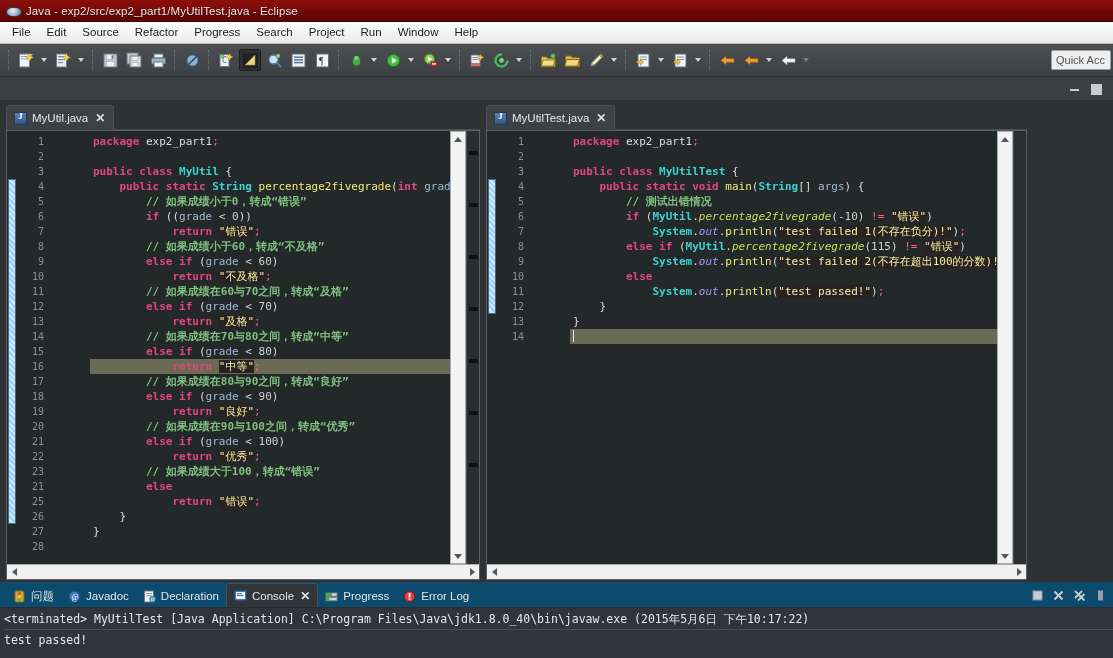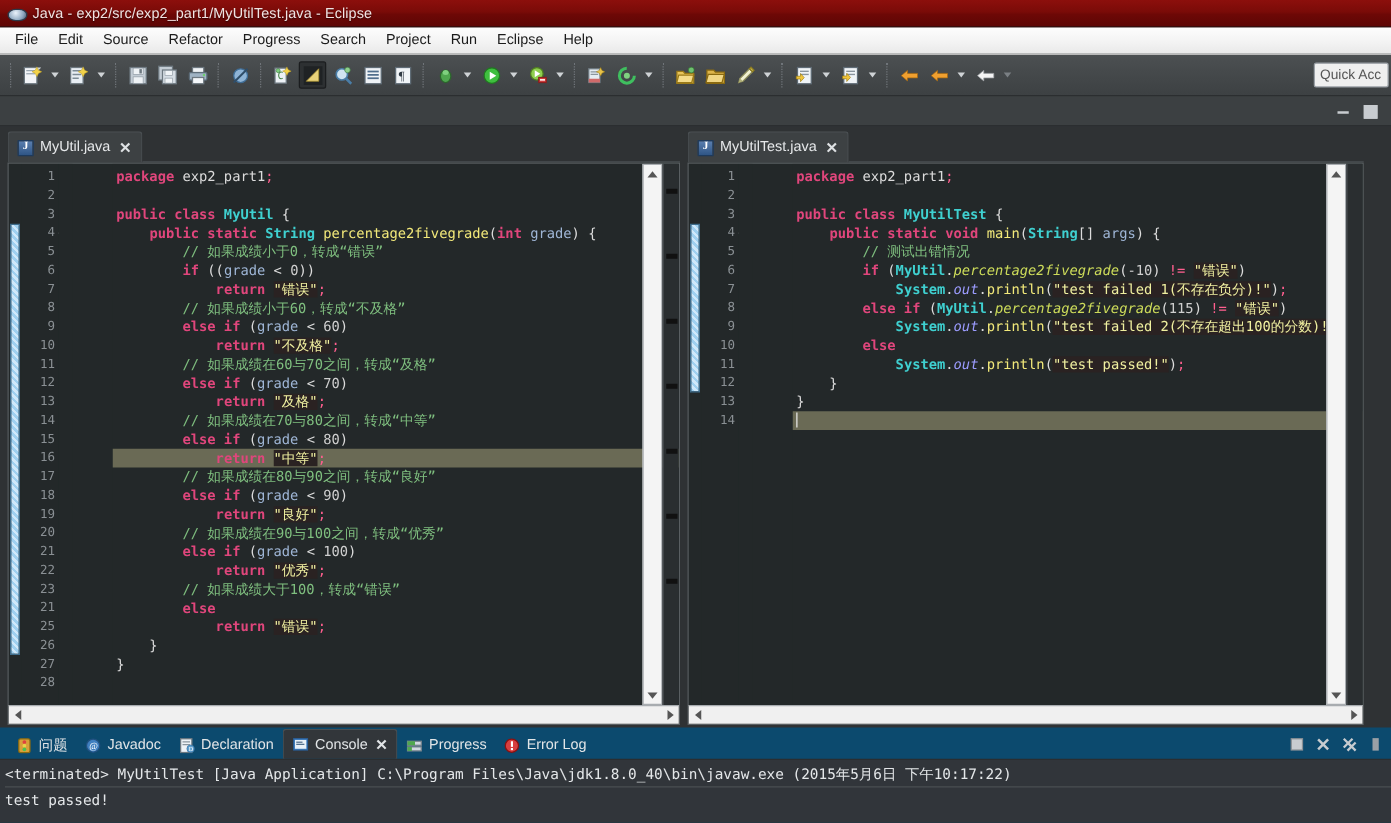--- a/index.html
+++ b/index.html
@@ -108,21 +108,21 @@
     border: 1px solid #c8ccd0;
   }
 
   
   .editors {
     position: absolute; left: 0; top: 101px; right: 0;
     height: 481px; display: flex;
     background: #2f3234;
   }
   .editor-pane { position: relative; height: 100%; }
-  .editor-pane.left  { width: 544px; padding: 4px 0 2px 6px; }
+  .editor-pane.left  { width: 480px; padding: 4px 0 2px 6px; }
   .editor-pane.right { width: 553px; padding: 4px 6px 2px 6px; }
 
   .etabs { height: 25px; display: flex; align-items: flex-end; }
   .etab {
     height: 25px; display: flex; align-items: center;
     padding: 0 8px 0 7px;
     background: #3d4143;
     border: 1px solid #4a4f52; border-bottom: none;
     border-radius: 3px 3px 0 0;
     color: #e6e8ea; font-size: 11.5px; white-space: nowrap;
@@ -188,21 +188,21 @@
   }
   .cl.cur { background: #6a6a55; }
 
   
   .kw   { color: #e0467c; font-weight: bold; }
   .typ  { color: #3fd0d0; font-weight: bold; }
   .mth  { color: #f2e97a; }
   .mthi { color: #cddc5a; font-style: italic; }
   .fld  { color: #9c9cff; font-style: italic; }
   .str  { color: #f0f0a0; background: #2a2222; }
-  .cmt  { color: #7fbf7f; }
+  .cmt  { color: #7fbf7f; font-weight: bold; }
   .num  { color: #cfcfcf; }
   .pln  { color: #dcdcdc; }
   .var  { color: #9fb6d6; }
   .pnk  { color: #ff5f8f; }
 
   .vscroll {
     position: absolute; right: 13px; top: 0; bottom: 0; width: 16px;
     background: #f4f4f4; border: 1px solid #a8acb0;
     display: flex; flex-direction: column; align-items: center;
   }
@@ -297,21 +297,21 @@
 
   <div class="menubar">
     <div class="mi">File</div>
     <div class="mi">Edit</div>
     <div class="mi">Source</div>
     <div class="mi">Refactor</div>
     <div class="mi">Progress</div>
     <div class="mi">Search</div>
     <div class="mi">Project</div>
     <div class="mi">Run</div>
-    <div class="mi">Eclipse</div>
+    <div class="mi">Window</div>
     <div class="mi">Help</div>
   </div>
 
   <div class="toolbar">
     <div class="tb-sep"></div>
     <div class="tbtn">
       <svg width="17" height="17" viewBox="0 0 17 17">
           <rect x="1.5" y="2" width="10" height="13" fill="#f2f4f7" stroke="#6d7880"></rect>
           <rect x="3" y="4" width="7" height="1" fill="#9aa6b0"></rect>
           <rect x="3" y="6.5" width="7" height="1" fill="#9aa6b0"></rect>

